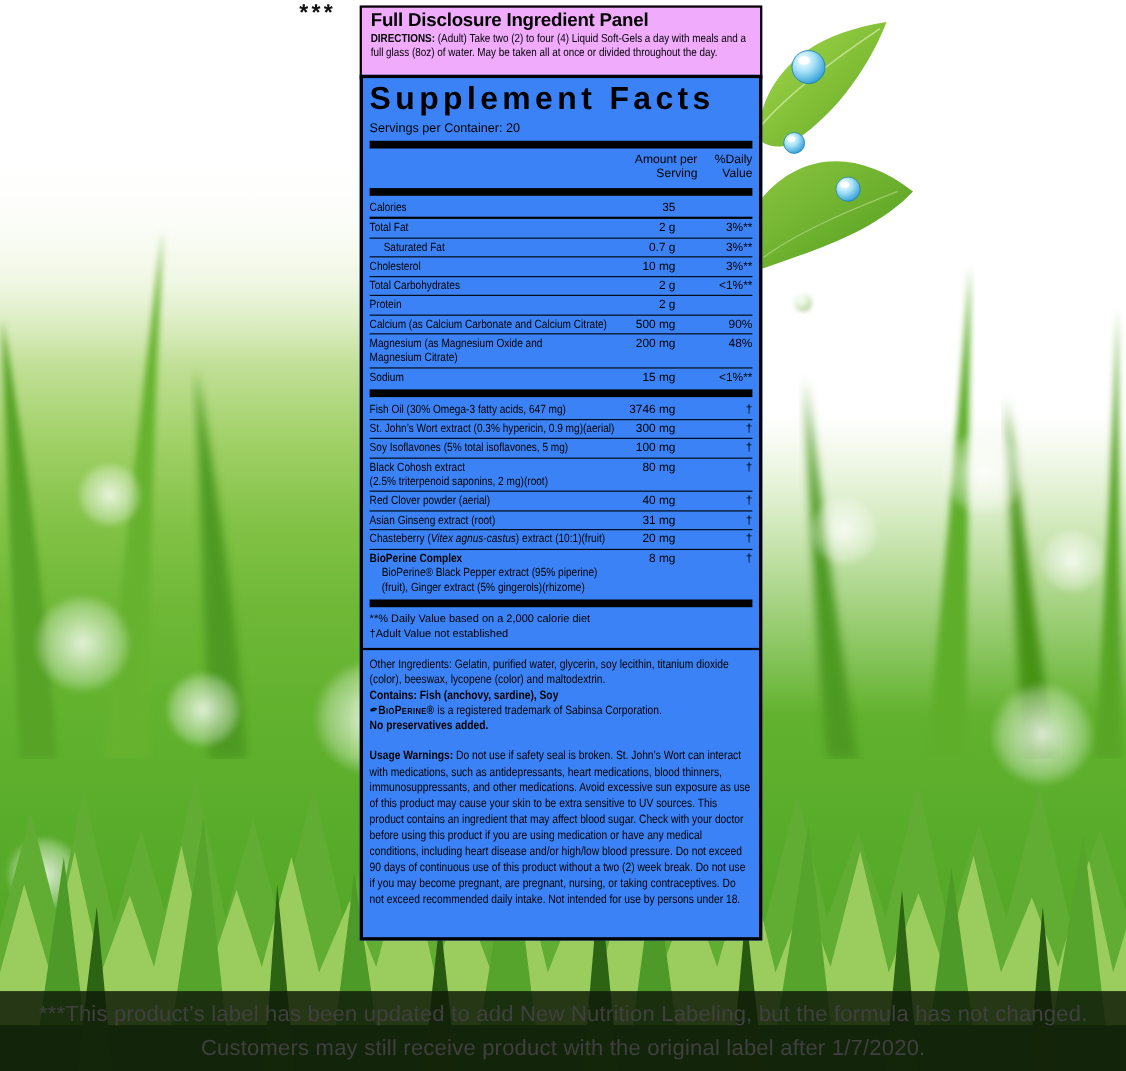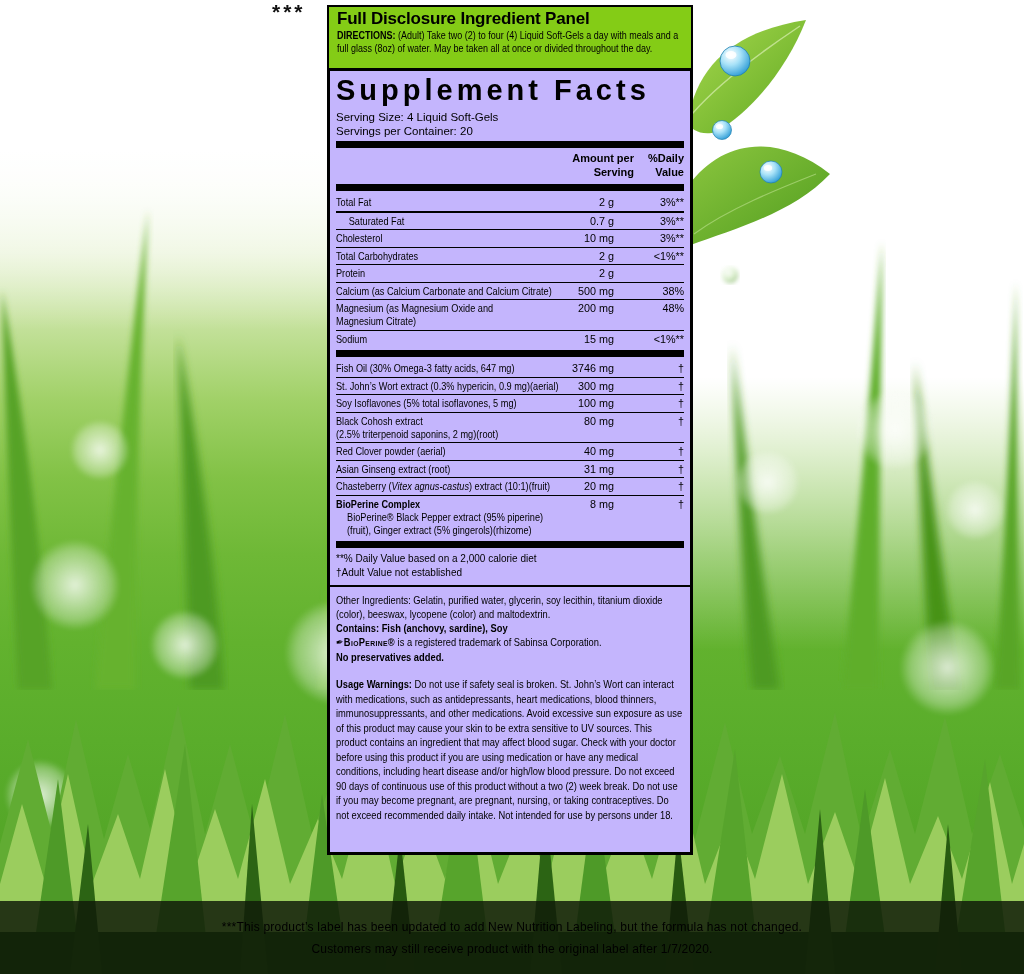--- a/index.html
+++ b/index.html
@@ -18,43 +18,43 @@
   .photo-grass{position:absolute;left:0;top:150px;width:1024px;height:540px;}
   .bokeh{position:absolute;border-radius:50%;
     background:radial-gradient(circle,rgba(255,255,255,.8) 0%,rgba(255,255,255,.3) 55%,rgba(255,255,255,0) 72%);
     filter:blur(2px);}
   .vector-grass{position:absolute;left:0;bottom:0;width:1024px;height:290px;}
 
   
   .banner{position:absolute;left:0;top:901px;width:1024px;height:73px;
     background:rgba(16,26,8,0.84);display:flex;flex-direction:column;
     justify-content:center;align-items:center;gap:8px;}
-  .banner div{color:#000000;font-size:12px;letter-spacing:.2px;}
+  .banner div{color:#404040;font-size:20px;letter-spacing:.2px;}
 
   
   .leaves{position:absolute;left:688px;top:14px;width:150px;height:240px;}
   .stars{position:absolute;left:272px;top:0px;font-size:21px;font-weight:bold;
     letter-spacing:3px;color:#111;}
 
   
   .panel1{position:absolute;left:327px;top:5px;width:366px;box-sizing:border-box;
-    border:2px solid #000;background:#84cc16;padding:2px 8px 15px;}
+    border:2px solid #000;background:#f0abfc;padding:2px 8px 15px;}
   .panel1 h1{margin:0;font-size:17px;font-weight:bold;letter-spacing:-.2px;color:#000;}
   .cond{width:410px;transform:scaleX(0.849);transform-origin:0 0;}
   .directions{font-size:10.6px;line-height:12.8px;color:#000;}
   .b{font-weight:bold;}
 
   .panel2{position:absolute;left:327px;top:68px;width:366px;height:787px;
-    box-sizing:border-box;border:3px solid #000;background:#c4b5fd;
+    box-sizing:border-box;border:3px solid #000;background:#3b82f6;
     padding:2px 6px 0;overflow:hidden;}
   .sf-title{font-size:29px;font-weight:bold;letter-spacing:4px;color:#000;
     margin:1px 0 4px;white-space:nowrap;}
   .serving{font-size:11.5px;line-height:13.5px;color:#000;}
   .bar{height:7px;background:#000;margin:3px 0;}
-  .colhead{position:relative;height:30px;font-size:11px;font-weight:bold;color:#000;}
+  .colhead{position:relative;height:30px;font-size:11px;font-weight:normal;color:#000;}
   .colhead span{position:absolute;top:1px;white-space:pre;text-align:right;line-height:13.5px;}
   .col-amt{right:50px;}
   .col-dv{right:0px;}
 
   .sf-row{position:relative;padding:2px 0 1.5px;font-size:10.8px;line-height:13px;color:#000;}
   .sf-row + .sf-row{border-top:1px solid #000;}
   [data-name="nutrients-body"] .sf-row:first-child{border-bottom:2px solid #000;}
   [data-name="nutrients-body"] .sf-row:nth-child(2){border-top:none;}
   .row-name{display:inline-block;white-space:pre;transform:scaleX(.85);
     transform-origin:0 50%;}
@@ -179,39 +179,39 @@
 
   <div class="panel1" data-name="ingredient-panel">
     <h1 data-name="ingredient-panel-title">Full Disclosure Ingredient Panel</h1>
     <div class="directions cond" data-name="directions-text">
       <span class="b" data-name="directions-label">DIRECTIONS:</span><span data-name="directions-body"> (Adult) Take two (2) to four (4) Liquid Soft-Gels a day with meals and a full glass (8oz) of water.  May be taken all at once or divided throughout the day.</span>
     </div>
   </div>
 
   <div class="panel2" data-name="supplement-facts-panel">
     <div class="sf-title" data-name="supplement-facts-title">Supplement Facts</div>
-    <div class="serving" data-name="serving-size">Serving Size:  4 Liquid Soft-Gels</div>
     <div class="serving" data-name="servings-per-container">Servings per Container:  20</div>
 
     <div class="bar" data-name="separator-bar"></div>
     <div class="colhead" data-name="table-column-headers">
       <span class="col-amt" data-name="column-header-amount">Amount per
 Serving</span>
       <span class="col-dv" data-name="column-header-daily-value">%Daily
 Value</span>
     </div>
     <div class="bar" data-name="separator-bar"></div>
 
     <div data-name="nutrients-body">
+        <div class="sf-row" data-name="table-row"><span class="row-name" data-name="row-ingredient-name">Calories</span><span class="row-amount" data-name="row-amount">35</span><span class="row-dv" data-name="row-daily-value"></span></div>
         <div class="sf-row" data-name="table-row"><span class="row-name" data-name="row-ingredient-name">Total Fat</span><span class="row-amount" data-name="row-amount">2 g</span><span class="row-dv" data-name="row-daily-value">3%**</span></div>
         <div class="sf-row ind" data-name="table-row"><span class="row-name" data-name="row-ingredient-name">Saturated Fat</span><span class="row-amount" data-name="row-amount">0.7 g</span><span class="row-dv" data-name="row-daily-value">3%**</span></div>
         <div class="sf-row" data-name="table-row"><span class="row-name" data-name="row-ingredient-name">Cholesterol</span><span class="row-amount" data-name="row-amount">10 mg</span><span class="row-dv" data-name="row-daily-value">3%**</span></div>
         <div class="sf-row" data-name="table-row"><span class="row-name" data-name="row-ingredient-name">Total Carbohydrates</span><span class="row-amount" data-name="row-amount">2 g</span><span class="row-dv" data-name="row-daily-value">&lt;1%**</span></div>
         <div class="sf-row" data-name="table-row"><span class="row-name" data-name="row-ingredient-name">Protein</span><span class="row-amount" data-name="row-amount">2 g</span><span class="row-dv" data-name="row-daily-value"></span></div>
-        <div class="sf-row" data-name="table-row"><span class="row-name" data-name="row-ingredient-name">Calcium (as Calcium Carbonate and Calcium Citrate)</span><span class="row-amount" data-name="row-amount">500 mg</span><span class="row-dv" data-name="row-daily-value">38%</span></div>
+        <div class="sf-row" data-name="table-row"><span class="row-name" data-name="row-ingredient-name">Calcium (as Calcium Carbonate and Calcium Citrate)</span><span class="row-amount" data-name="row-amount">500 mg</span><span class="row-dv" data-name="row-daily-value">90%</span></div>
         <div class="sf-row" data-name="table-row"><span class="row-name" data-name="row-ingredient-name">Magnesium (as Magnesium Oxide and
 Magnesium Citrate)</span><span class="row-amount" data-name="row-amount">200 mg</span><span class="row-dv" data-name="row-daily-value">48%</span></div>
         <div class="sf-row" data-name="table-row"><span class="row-name" data-name="row-ingredient-name">Sodium</span><span class="row-amount" data-name="row-amount">15 mg</span><span class="row-dv" data-name="row-daily-value">&lt;1%**</span></div>
       </div>
     <div class="bar" data-name="separator-bar"></div>
     <div data-name="botanicals-body">
         <div class="sf-row" data-name="table-row"><span class="row-name" data-name="row-ingredient-name">Fish Oil (30% Omega-3 fatty acids, 647 mg)</span><span class="row-amount" data-name="row-amount">3746 mg</span><span class="row-dv" data-name="row-daily-value">†</span></div>
         <div class="sf-row" data-name="table-row"><span class="row-name" data-name="row-ingredient-name">St. John’s Wort extract (0.3% hypericin, 0.9 mg)(aerial)</span><span class="row-amount" data-name="row-amount">300 mg</span><span class="row-dv" data-name="row-daily-value">†</span></div>
         <div class="sf-row" data-name="table-row"><span class="row-name" data-name="row-ingredient-name">Soy Isoflavones (5% total isoflavones, 5 mg)</span><span class="row-amount" data-name="row-amount">100 mg</span><span class="row-dv" data-name="row-daily-value">†</span></div>
         <div class="sf-row" data-name="table-row"><span class="row-name" data-name="row-ingredient-name">Black Cohosh extract

